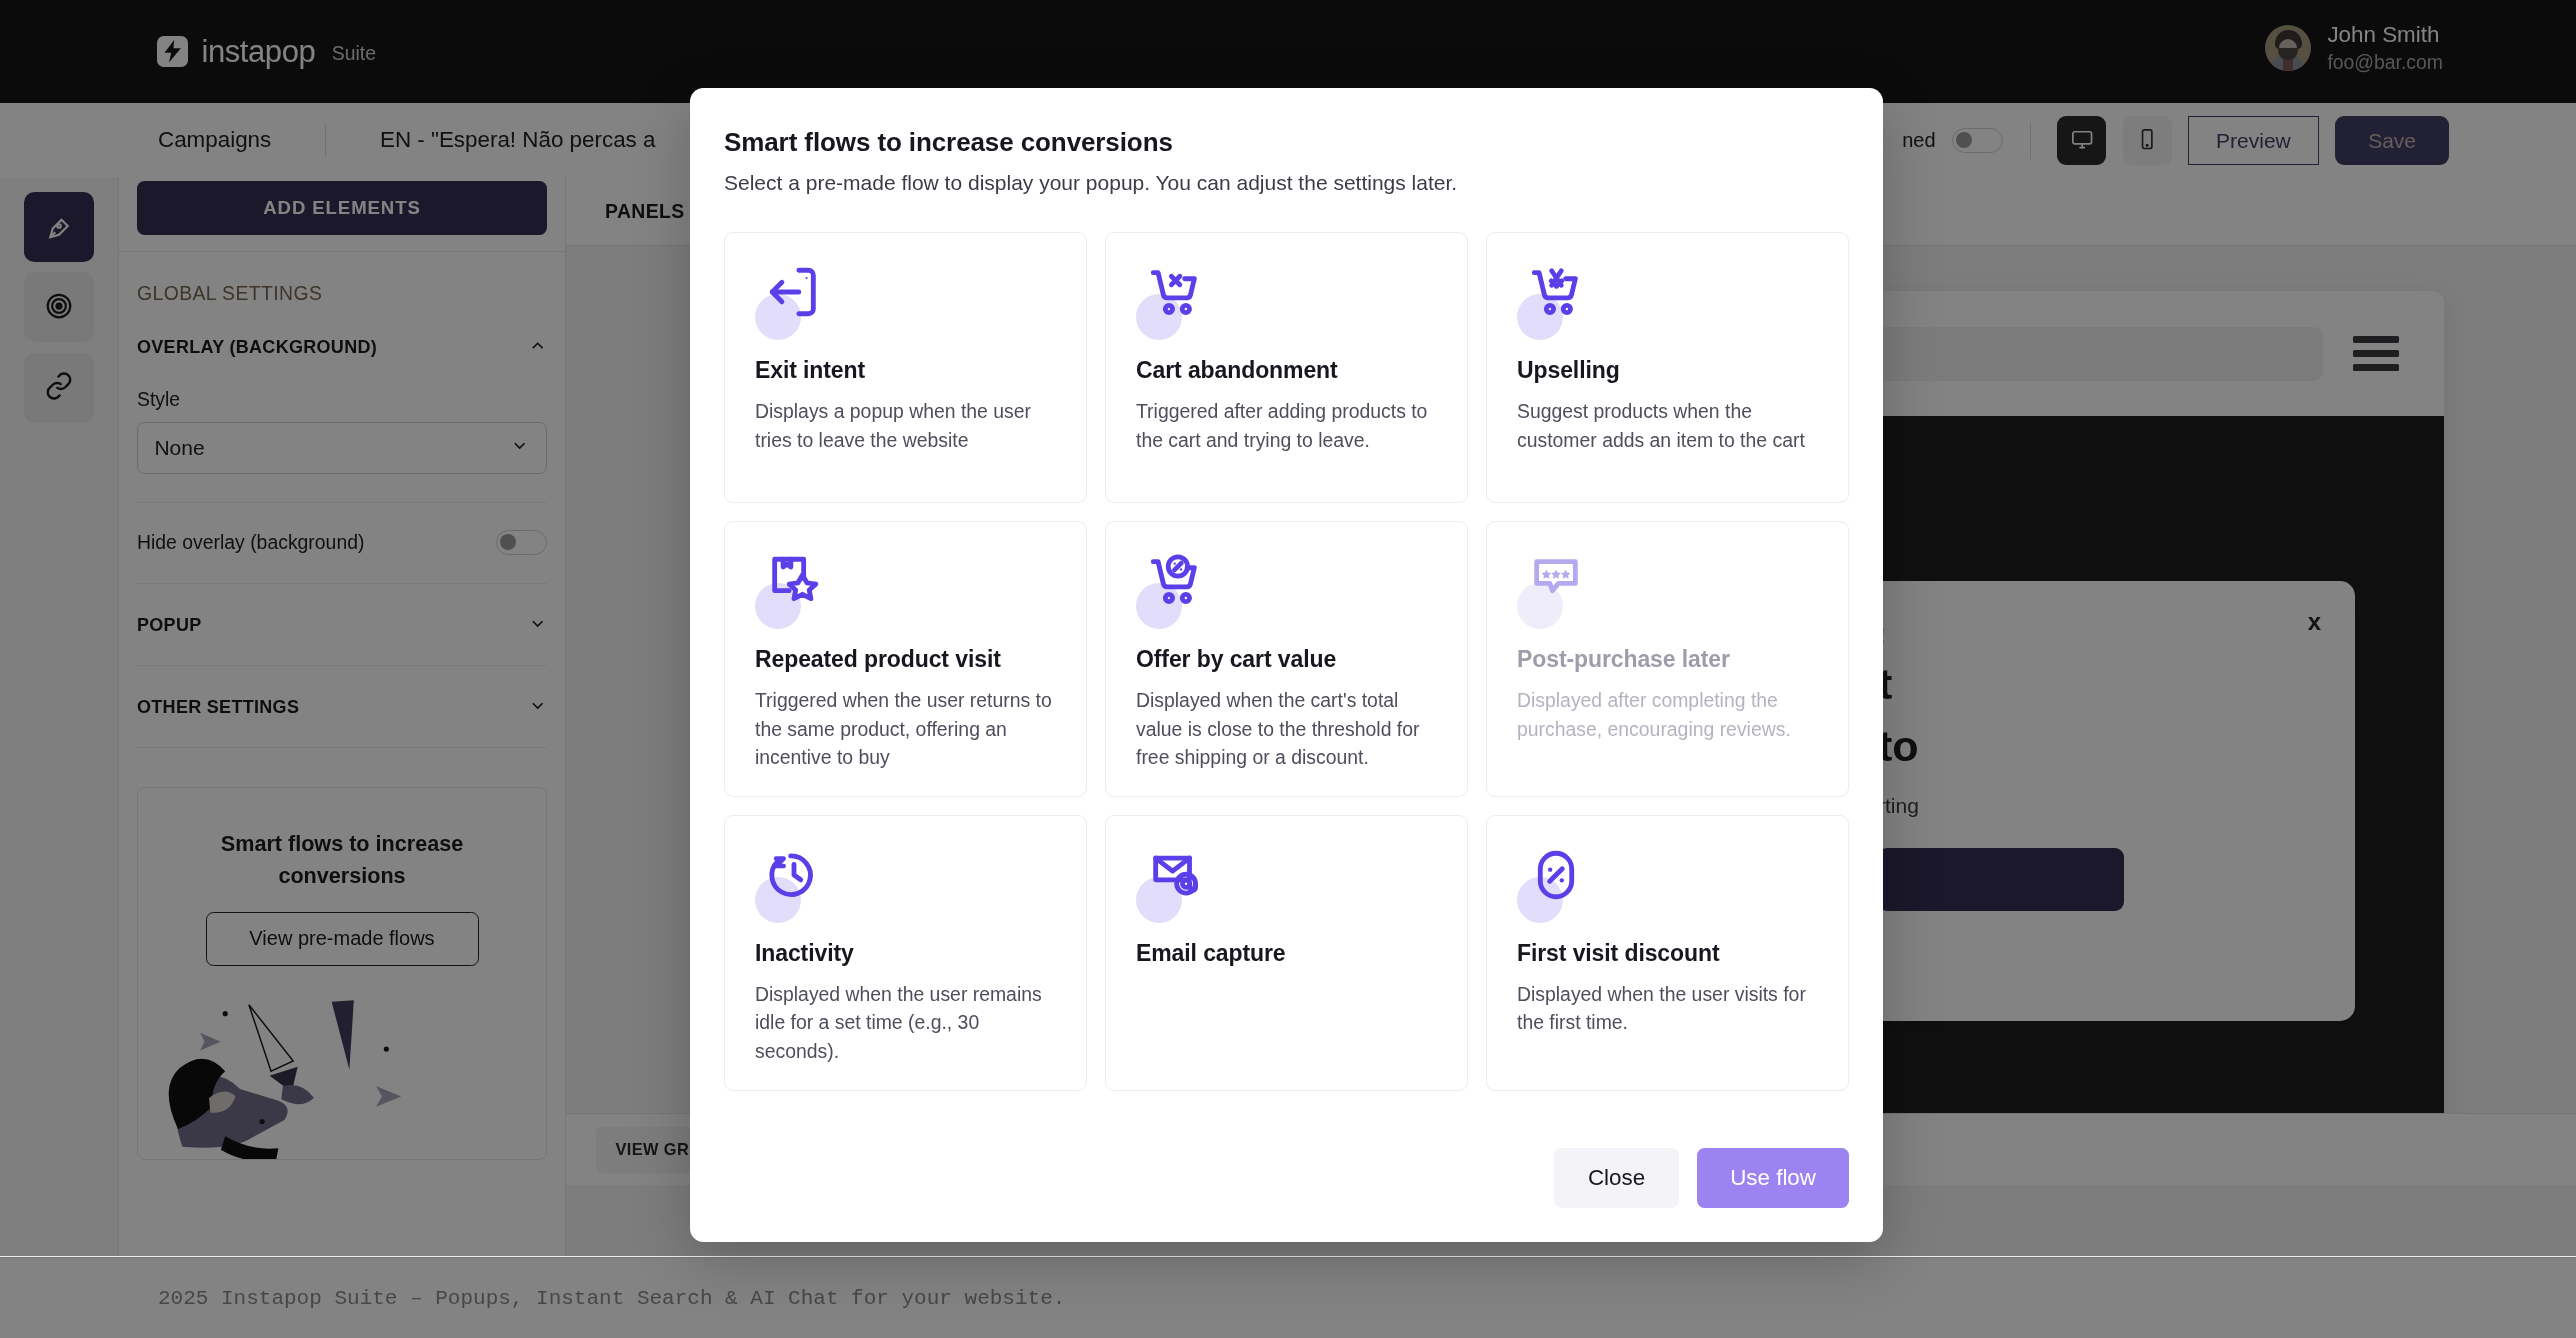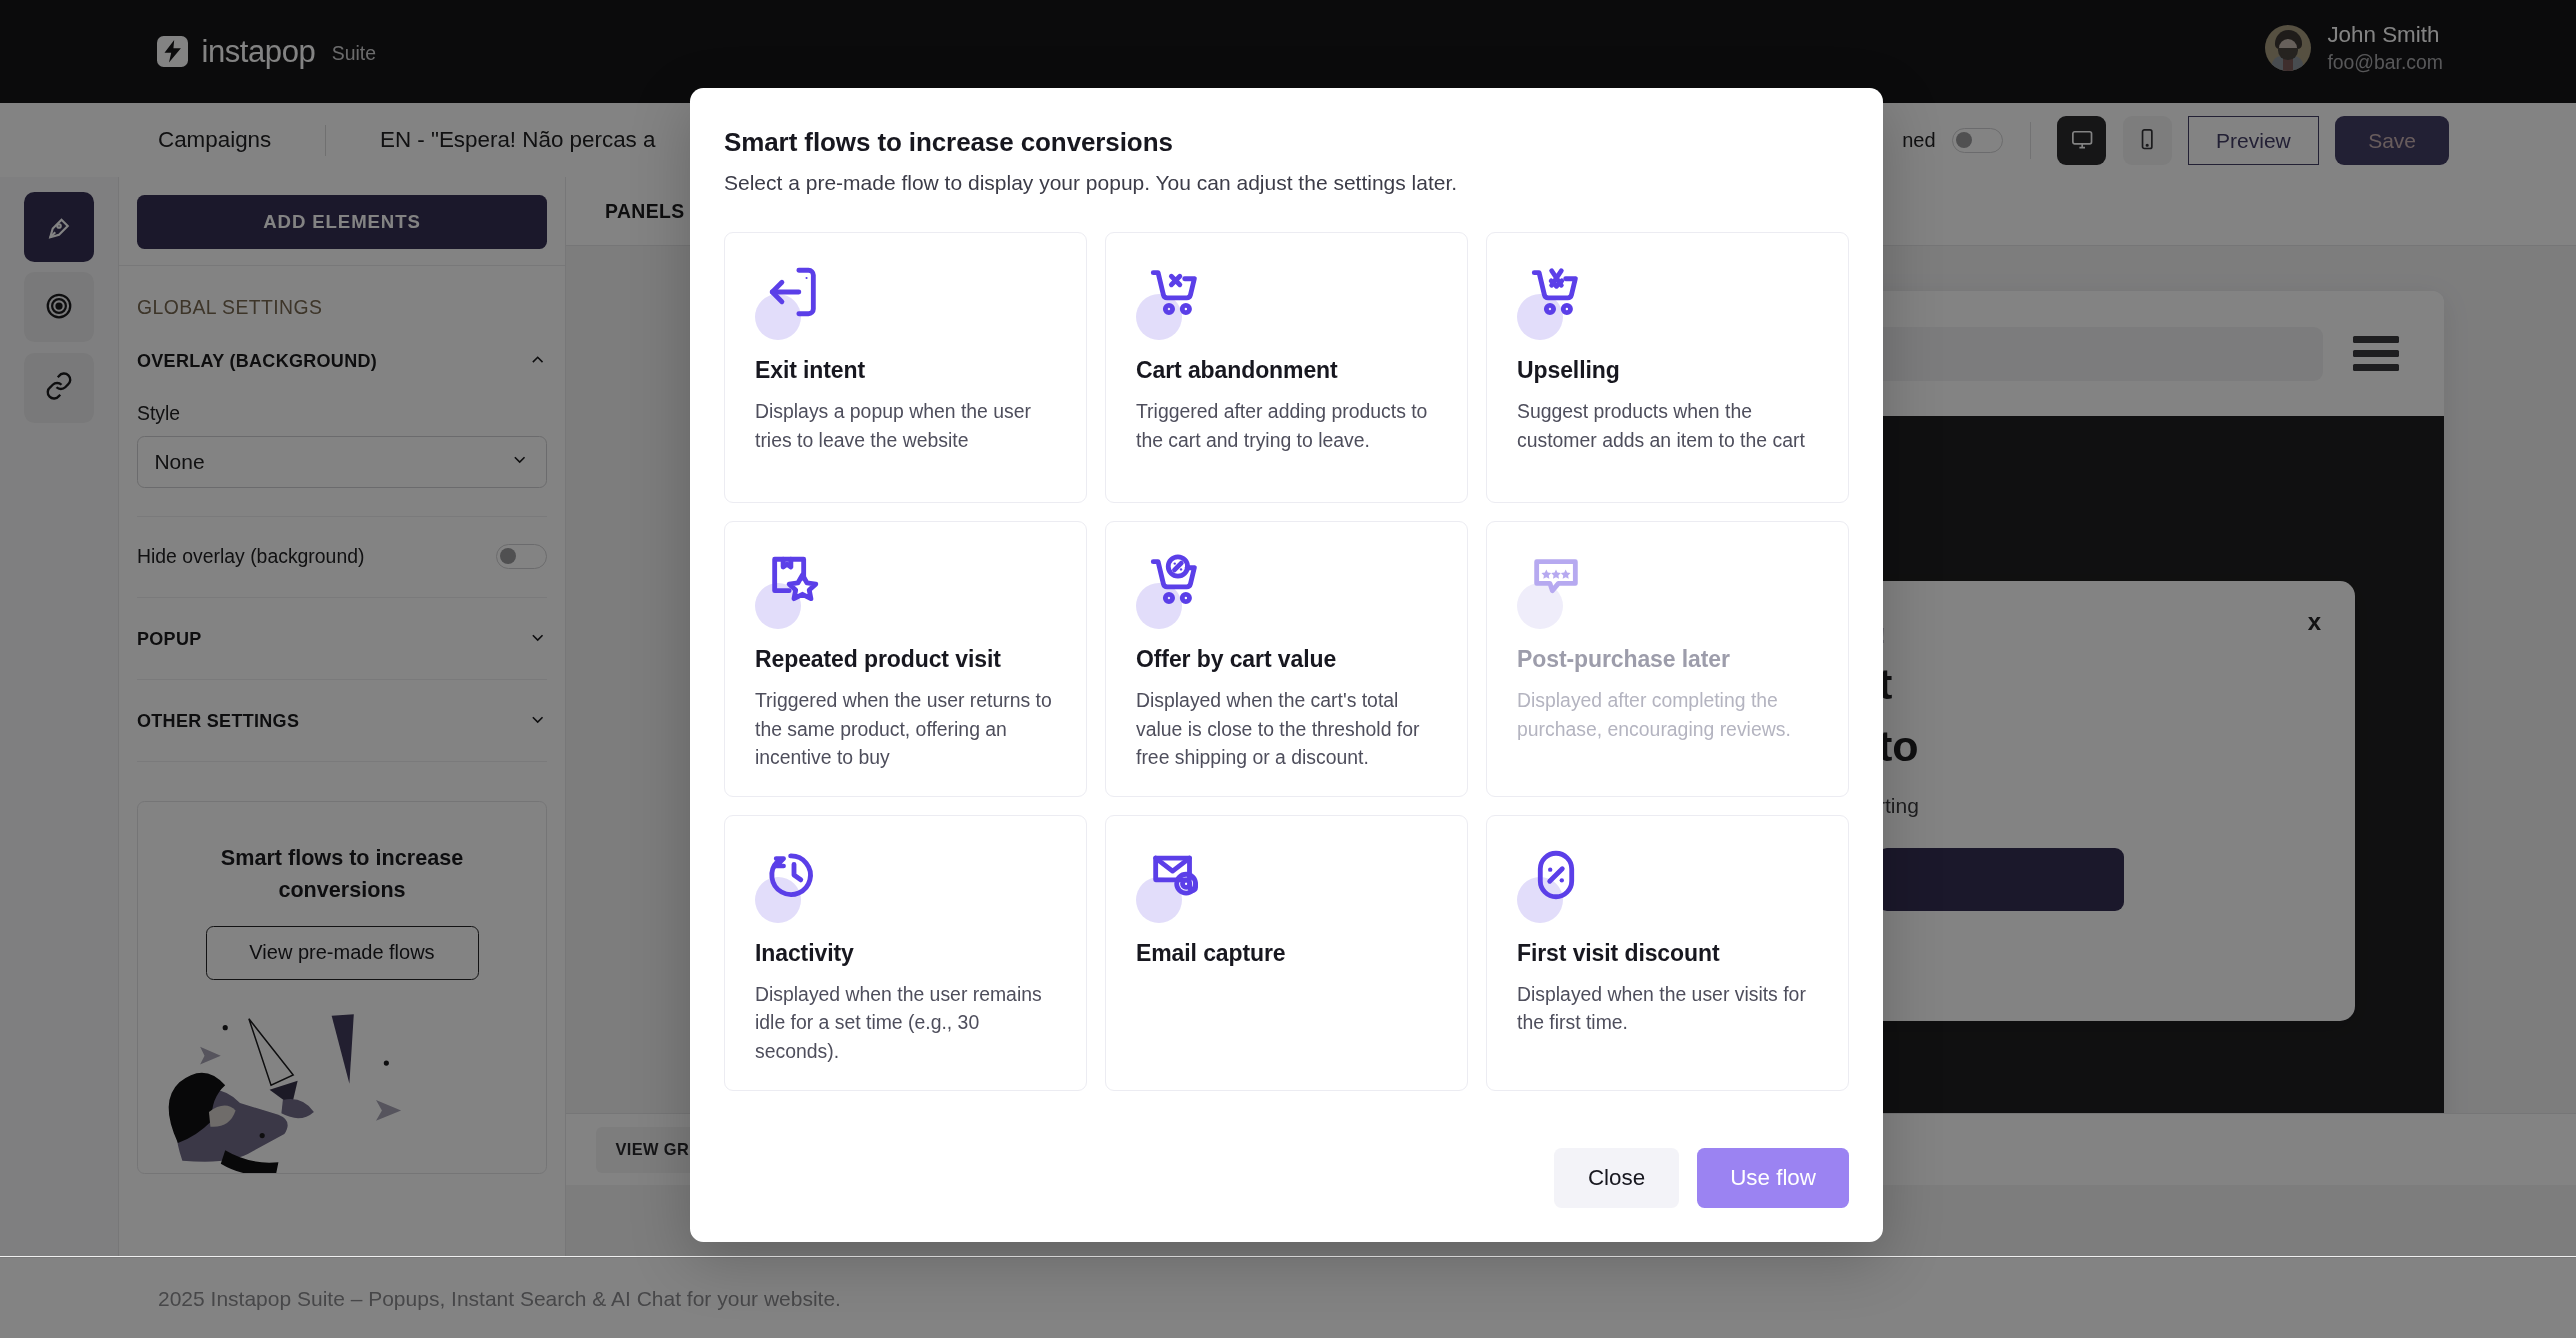--- a/index.html
+++ b/index.html
@@ -158,21 +158,21 @@
 
   
   .panel {
     position: absolute;
     top: 177px; left: 119px;
     width: 447px; height: 1079px;
     background: #ffffff;
     border-right: 0.7px solid #e7e7ee;
   }
   .add-elements {
-    margin: 18px 18px 0 18px;
+    margin: 4px 18px 0 18px;
     height: 54px;
     background: #3d23b5; color: #ffffff;
     border-radius: 7.5px;
     display: flex; align-items: center; justify-content: center;
     font-size: 18.6px; font-weight: 600; letter-spacing: 0.9px;
   }
   .panel-div { height: 0.7px; background: #e9e9f0; margin-top: 16.4px; }
   .panel-body { padding: 0 18px; }
   .sec-title {
     font-size: 19.4px; font-weight: 400; color: #a16207;
@@ -310,21 +310,21 @@
     display:flex; align-items:center; justify-content:center;
   }
 
   
   .footer {
     position: absolute;
     bottom: 0; left: 0;
     width: 2576px; height: 82px;
     background: #ffffff;
     border-top: 0.7px solid #e9e9f0;
-    display: flex; align-items: center;
+    display: flex; align-items: center; font-family: Liberation Mono, monospace;
   }
   .footer-text {
     margin-left: 158px;
     font-size: 21px; color: #8a8a96;
   }
 
   
   .scrim {
     position: absolute; inset: 0;
     background: rgba(0,0,0,0.06);

